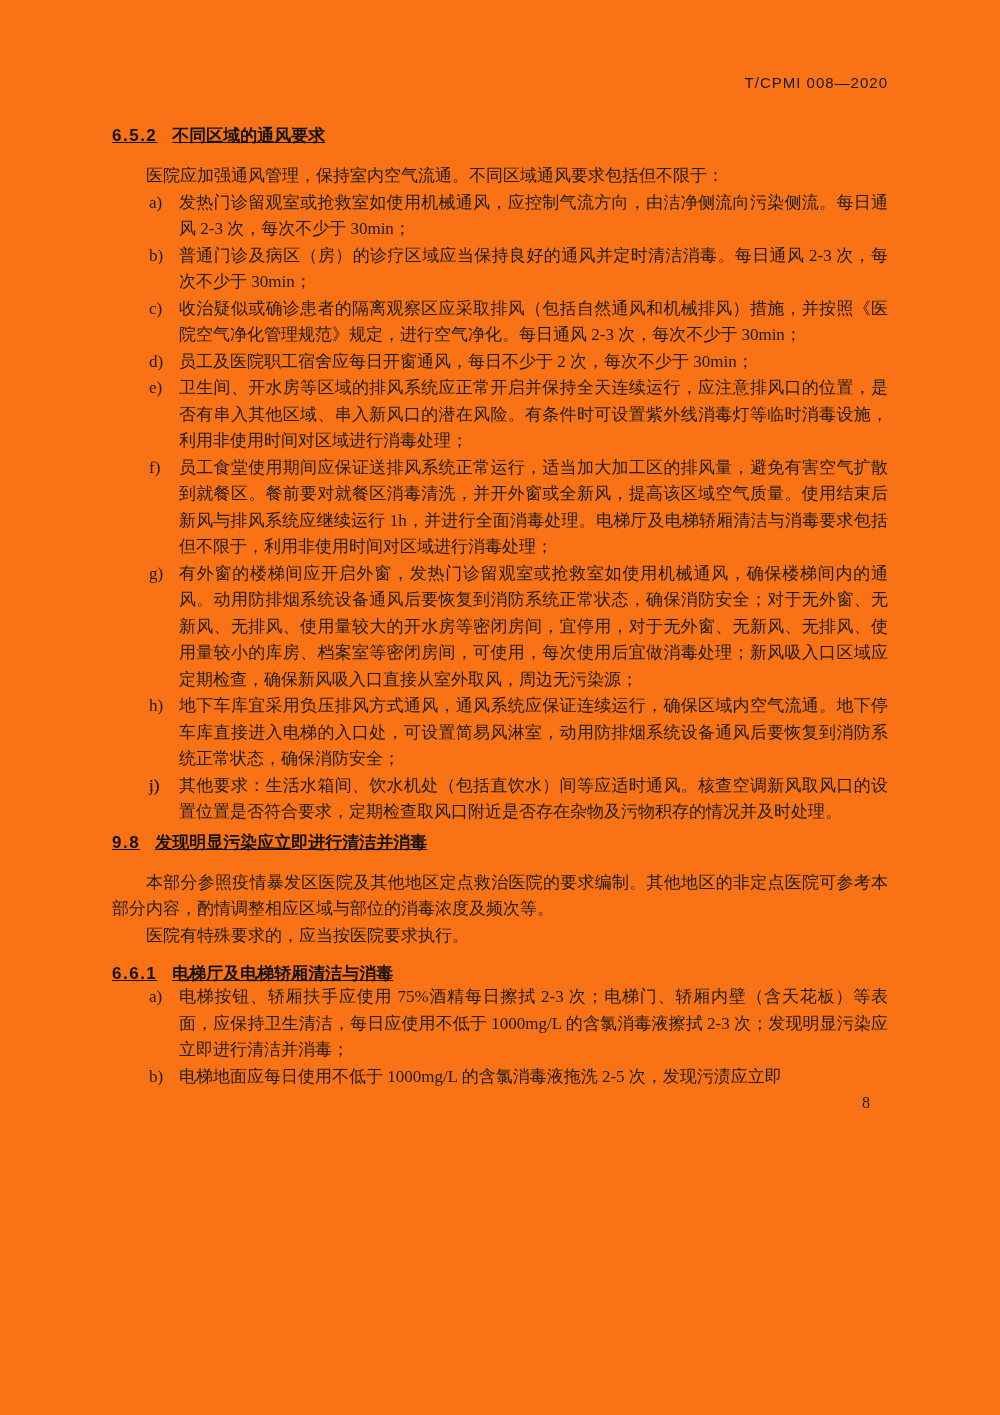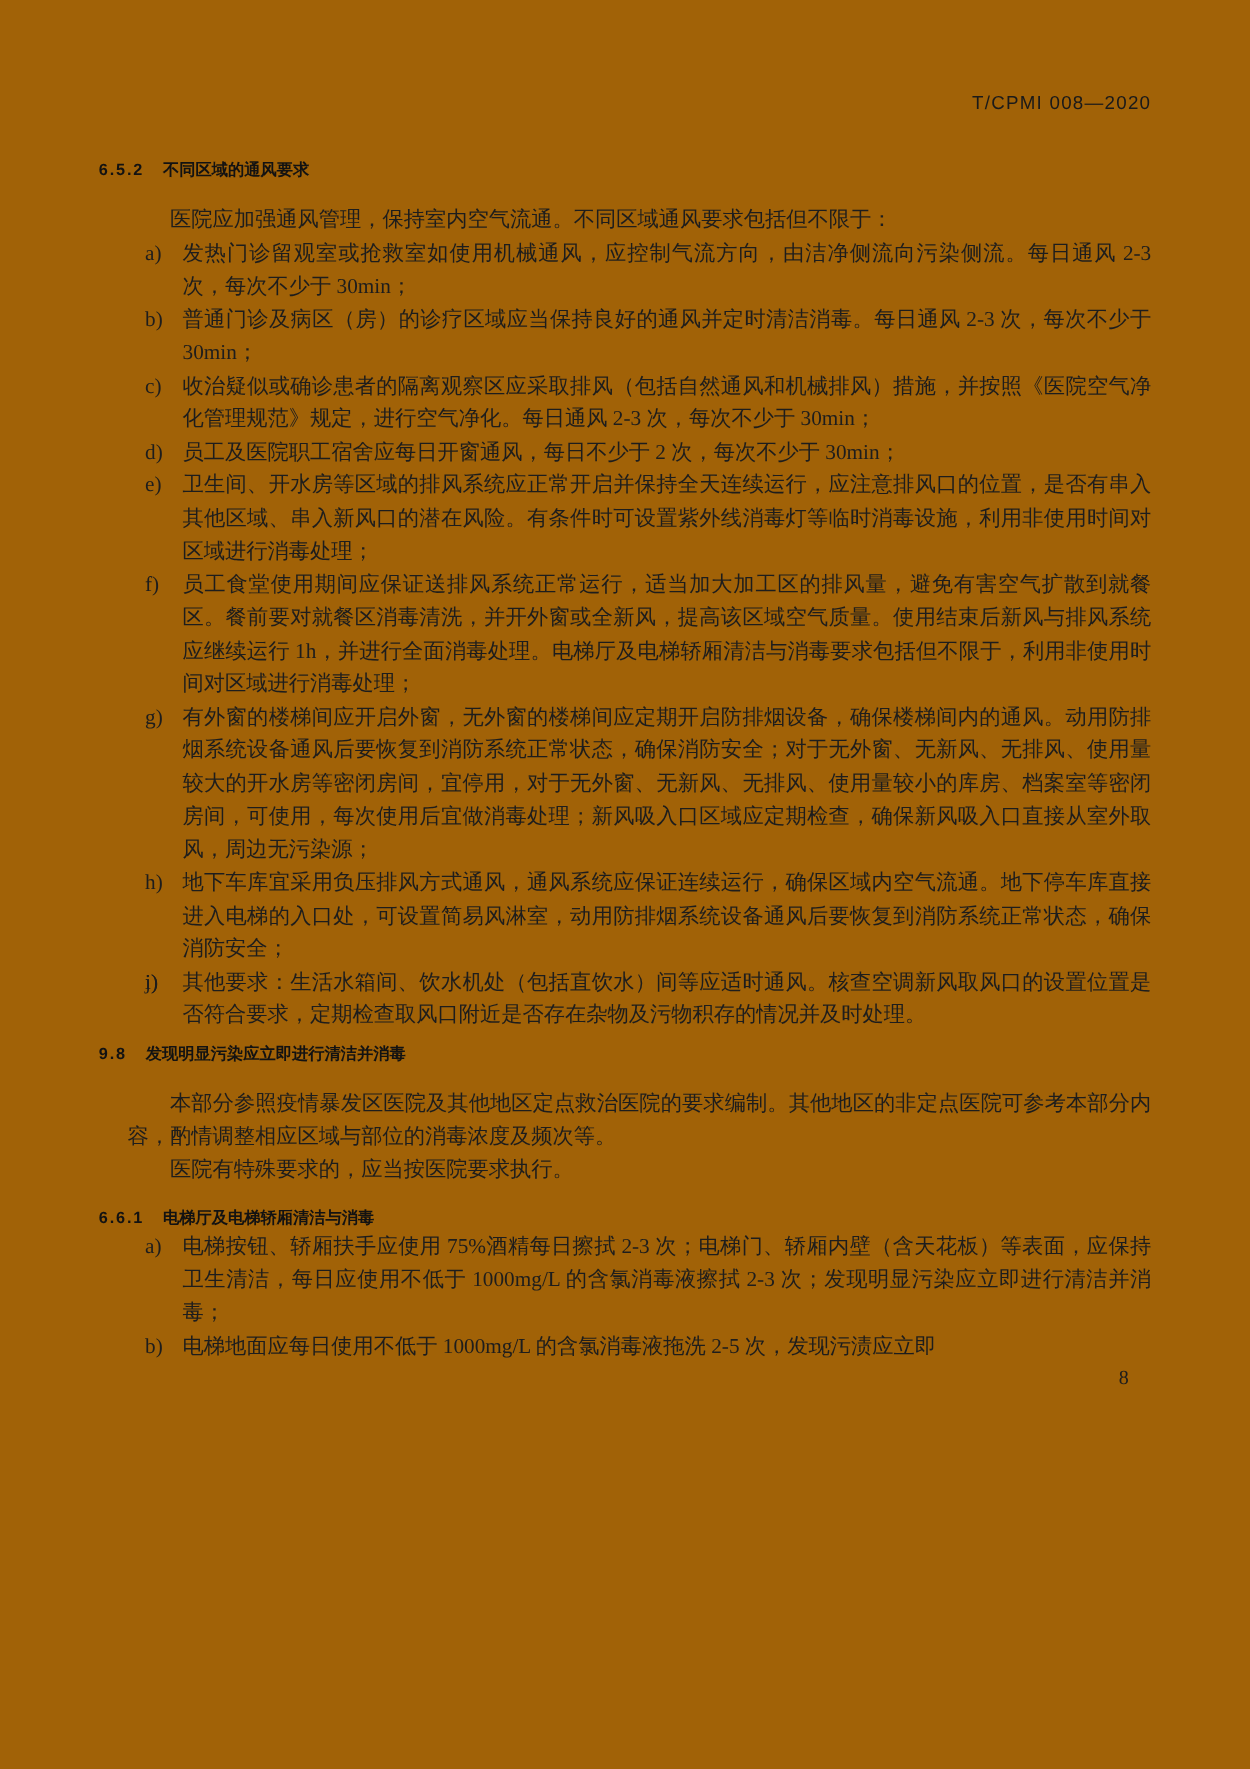--- a/index.html
+++ b/index.html
@@ -2,53 +2,53 @@
 <html lang="zh"><head>
 <meta charset="utf-8">
 <style>
   * { margin: 0; padding: 0; box-sizing: border-box; }
   html, body { background: #ffffff; }
   .page {
     position: relative;
     width: 1000px;
     height: 1415px;
     margin: 0 auto;
-    background: #a16207;
+    background: #f97316;
     overflow: hidden;
-    padding: 0 79px;
+    padding: 0 112px;
     font-family: "Liberation Serif", "DejaVu Serif", serif;
     color: #1d1d1d;
   }
   .doc-header {
     padding-top: 74px;
     text-align: right;
     font-family: "Liberation Sans", "DejaVu Sans", sans-serif;
     font-size: 15px;
     letter-spacing: 1px;
     color: #1a1a1a;
     line-height: 18px;
   }
   .heading {
     font-family: "Liberation Sans", "DejaVu Sans", sans-serif;
     font-weight: bold;
-    font-size: 13px;
+    font-size: 17px;
     line-height: 21px;
     color: #121212;
     white-space: nowrap;
+    text-decoration: underline;
   }
   .heading .h-num { letter-spacing: 1.5px; margin-right: 15px; }
   .h-652 { margin-top: 33px; }
   .h-66  { margin-top: 6px; }
   .h-661 { margin-top: 14px; }
   .bodytext {
     font-size: 17px;
     line-height: 26.5px;
     text-align: justify;
     color: #1d1d1d;
-    margin-left: 23px;
   }
   .intro { margin-top: 17px; text-indent: 34px; }
   .para  { text-indent: 34px; }
   .para-first { margin-top: 17px; }
   .list { margin: 0; }
   .item {
     position: relative;
     padding-left: 67px;
   }
   .item .marker {
@@ -93,21 +93,21 @@
     <div class="item">
       <span class="marker">d)</span><span class="txt">员工及医院职工宿舍应每日开窗通风，每日不少于 2 次，每次不少于 30min；</span>
     </div>
     <div class="item">
       <span class="marker">e)</span><span class="txt">卫生间、开水房等区域的排风系统应正常开启并保持全天连续运行，应注意排风口的位置，是否有串入其他区域、串入新风口的潜在风险。有条件时可设置紫外线消毒灯等临时消毒设施，利用非使用时间对区域进行消毒处理；</span>
     </div>
     <div class="item">
       <span class="marker">f)</span><span class="txt">员工食堂使用期间应保证送排风系统正常运行，适当加大加工区的排风量，避免有害空气扩散到就餐区。餐前要对就餐区消毒清洗，并开外窗或全新风，提高该区域空气质量。使用结束后新风与排风系统应继续运行 1h，并进行全面消毒处理。电梯厅及电梯轿厢清洁与消毒要求包括但不限于，利用非使用时间对区域进行消毒处理；</span>
     </div>
     <div class="item">
-      <span class="marker">g)</span><span class="txt">有外窗的楼梯间应开启外窗，无外窗的楼梯间应定期开启防排烟设备，确保楼梯间内的通风。动用防排烟系统设备通风后要恢复到消防系统正常状态，确保消防安全；对于无外窗、无新风、无排风、使用量较大的开水房等密闭房间，宜停用，对于无外窗、无新风、无排风、使用量较小的库房、档案室等密闭房间，可使用，每次使用后宜做消毒处理；新风吸入口区域应定期检查，确保新风吸入口直接从室外取风，周边无污染源；</span>
+      <span class="marker">g)</span><span class="txt">有外窗的楼梯间应开启外窗，发热门诊留观室或抢救室如使用机械通风，确保楼梯间内的通风。动用防排烟系统设备通风后要恢复到消防系统正常状态，确保消防安全；对于无外窗、无新风、无排风、使用量较大的开水房等密闭房间，宜停用，对于无外窗、无新风、无排风、使用量较小的库房、档案室等密闭房间，可使用，每次使用后宜做消毒处理；新风吸入口区域应定期检查，确保新风吸入口直接从室外取风，周边无污染源；</span>
     </div>
     <div class="item">
       <span class="marker">h)</span><span class="txt">地下车库宜采用负压排风方式通风，通风系统应保证连续运行，确保区域内空气流通。地下停车库直接进入电梯的入口处，可设置简易风淋室，动用防排烟系统设备通风后要恢复到消防系统正常状态，确保消防安全；</span>
     </div>
     <div class="item">
       <span class="marker">i)</span>
     </div>
     <div class="item">
       <span class="marker">j)</span><span class="txt">其他要求：生活水箱间、饮水机处（包括直饮水）间等应适时通风。核查空调新风取风口的设置位置是否符合要求，定期检查取风口附近是否存在杂物及污物积存的情况并及时处理。</span>
     </div>

